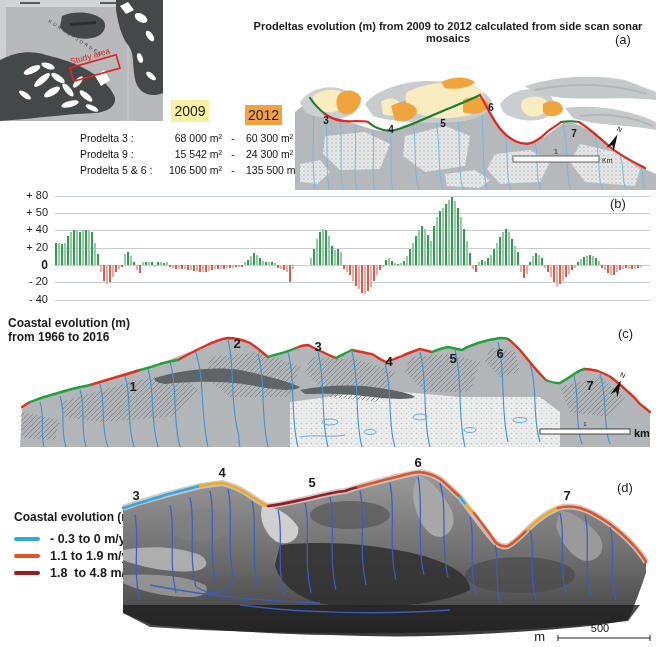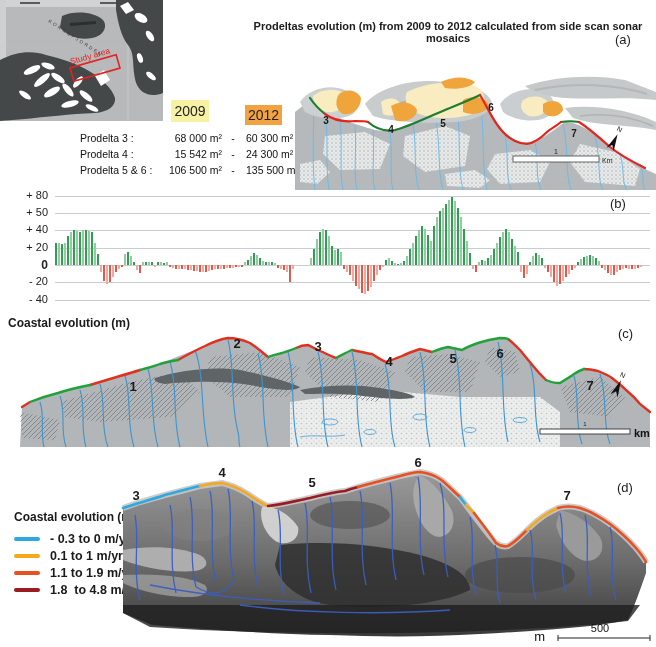--- a/index.html
+++ b/index.html
@@ -92,21 +92,21 @@
   <div class="abs yearbox" id="box2012" style="left: 245px; top: 105px; width: 37px; height: 20px; background: rgb(242, 162, 64);">2012</div>
 
   <div class="abs" style="left:80px;top:130px">
     <div class="prow">
       <span class="plabel">Prodelta 3 :</span>
       <span class="pv1">68 000 m²</span>
       <span class="pdash">-</span>
       <span class="pv2">60 300 m²</span>
     </div>
     <div class="prow">
-      <span class="plabel">Prodelta 4 :</span>
+      <span class="plabel">Prodelta 9 :</span>
       <span class="pv1">15 542 m²</span>
       <span class="pdash">-</span>
       <span class="pv2">24 300 m²</span>
     </div>
     <div class="prow">
       <span class="plabel">Prodelta 5 &amp; 6 :</span>
       <span class="pv1">106 500 m²</span>
       <span class="pdash">-</span>
       <span class="pv2">135 500 m²</span>
     </div>
@@ -406,20 +406,21 @@
         <div class="bar neg" style="left: 576px; top: 73px; height: 4.3px;"></div>
         <div class="bar neg alt" style="left: 579px; top: 73px; height: 3.5px;"></div>
         <div class="bar neg" style="left: 582px; top: 73px; height: 2.6px;"></div>
         <div class="bar neg alt" style="left: 585px; top: 73px; height: 1.7px;"></div>
       </div>
     </div>
   <div class="abs panel-letter" style="left:610px;top:196px">(b)</div>
 
   <div class="abs c-caption" style="left:8px;top:316px">
     <div>Coastal evolution (m)</div>
+    <div>from 1966 to 2016</div>
   </div>
   <div class="abs panel-letter" style="left:618px;top:326px">(c)</div>
 
   <svg class="abs" style="left:0;top:312px" width="656" height="140" viewBox="0 0 656 140">
     <defs>
       <pattern id="hatchC" width="5" height="5" patternUnits="userSpaceOnUse">
         <path d="M0,5 L5,0" stroke="#82888b" stroke-width="1"></path>
       </pattern>
       <pattern id="stipC" width="5" height="5" patternUnits="userSpaceOnUse">
         <rect width="5" height="5" fill="#eceded"></rect>
@@ -512,24 +513,20 @@
   <div class="abs panel-letter" style="left:617px;top:480px">(d)</div>
 
   <div class="abs" style="left:14px;top:510px;width:130px">
     <div class="d-legend-title">
       <div>Coastal evolution (m)</div>
     </div>
     <div id="d-legend-items" style="margin-top:8px">
         <div class="d-legend-row">
           <span class="d-swatch" style="background: rgb(47, 168, 226);"></span>
           <span class="d-label">- 0.3 to 0 m/yr</span>
-        </div>
-        <div class="d-legend-row">
-          <span class="d-swatch" style="background: rgb(245, 168, 28);"></span>
-          <span class="d-label">0.1 to 1 m/yr</span>
         </div>
         <div class="d-legend-row">
           <span class="d-swatch" style="background: rgb(232, 80, 31);"></span>
           <span class="d-label">1.1 to 1.9 m/yr</span>
         </div>
         <div class="d-legend-row">
           <span class="d-swatch" style="background: rgb(155, 27, 32);"></span>
           <span class="d-label">1.8  to 4.8 m/yr</span>
         </div>
       </div>

